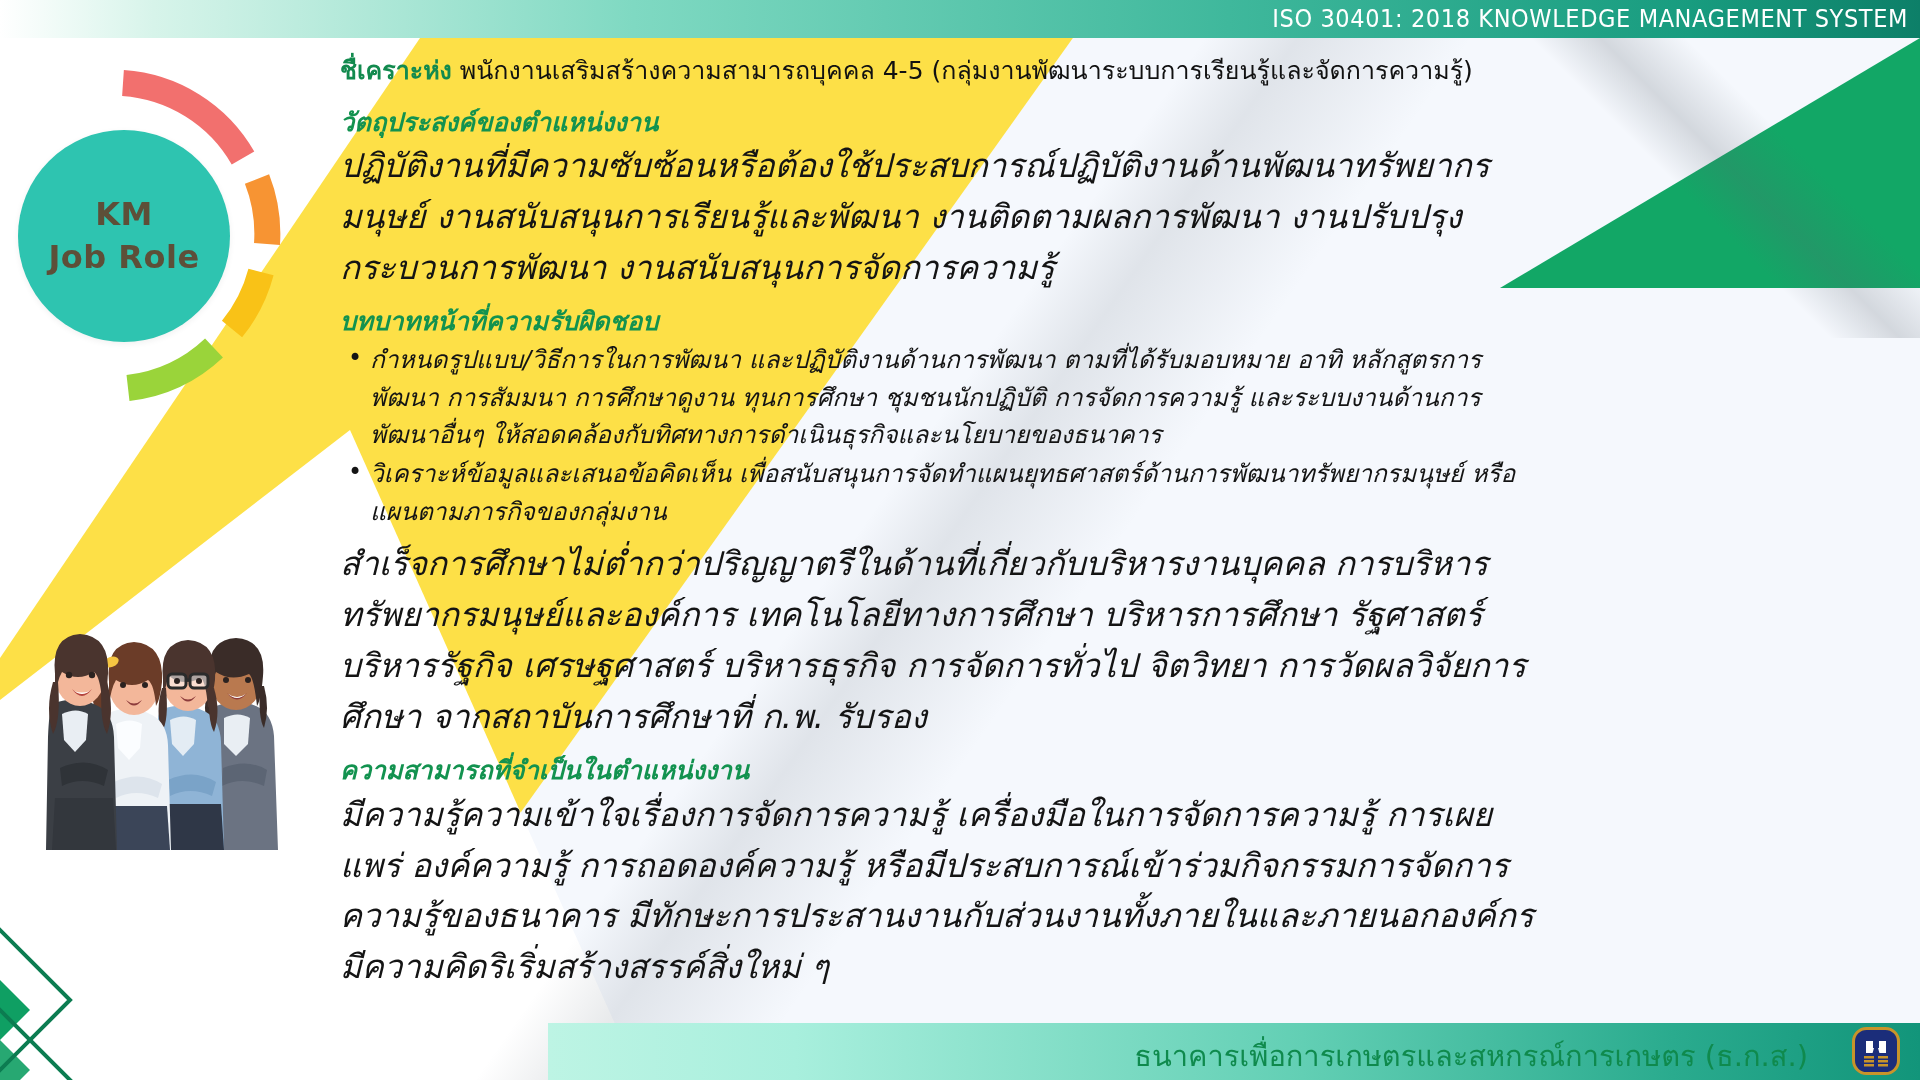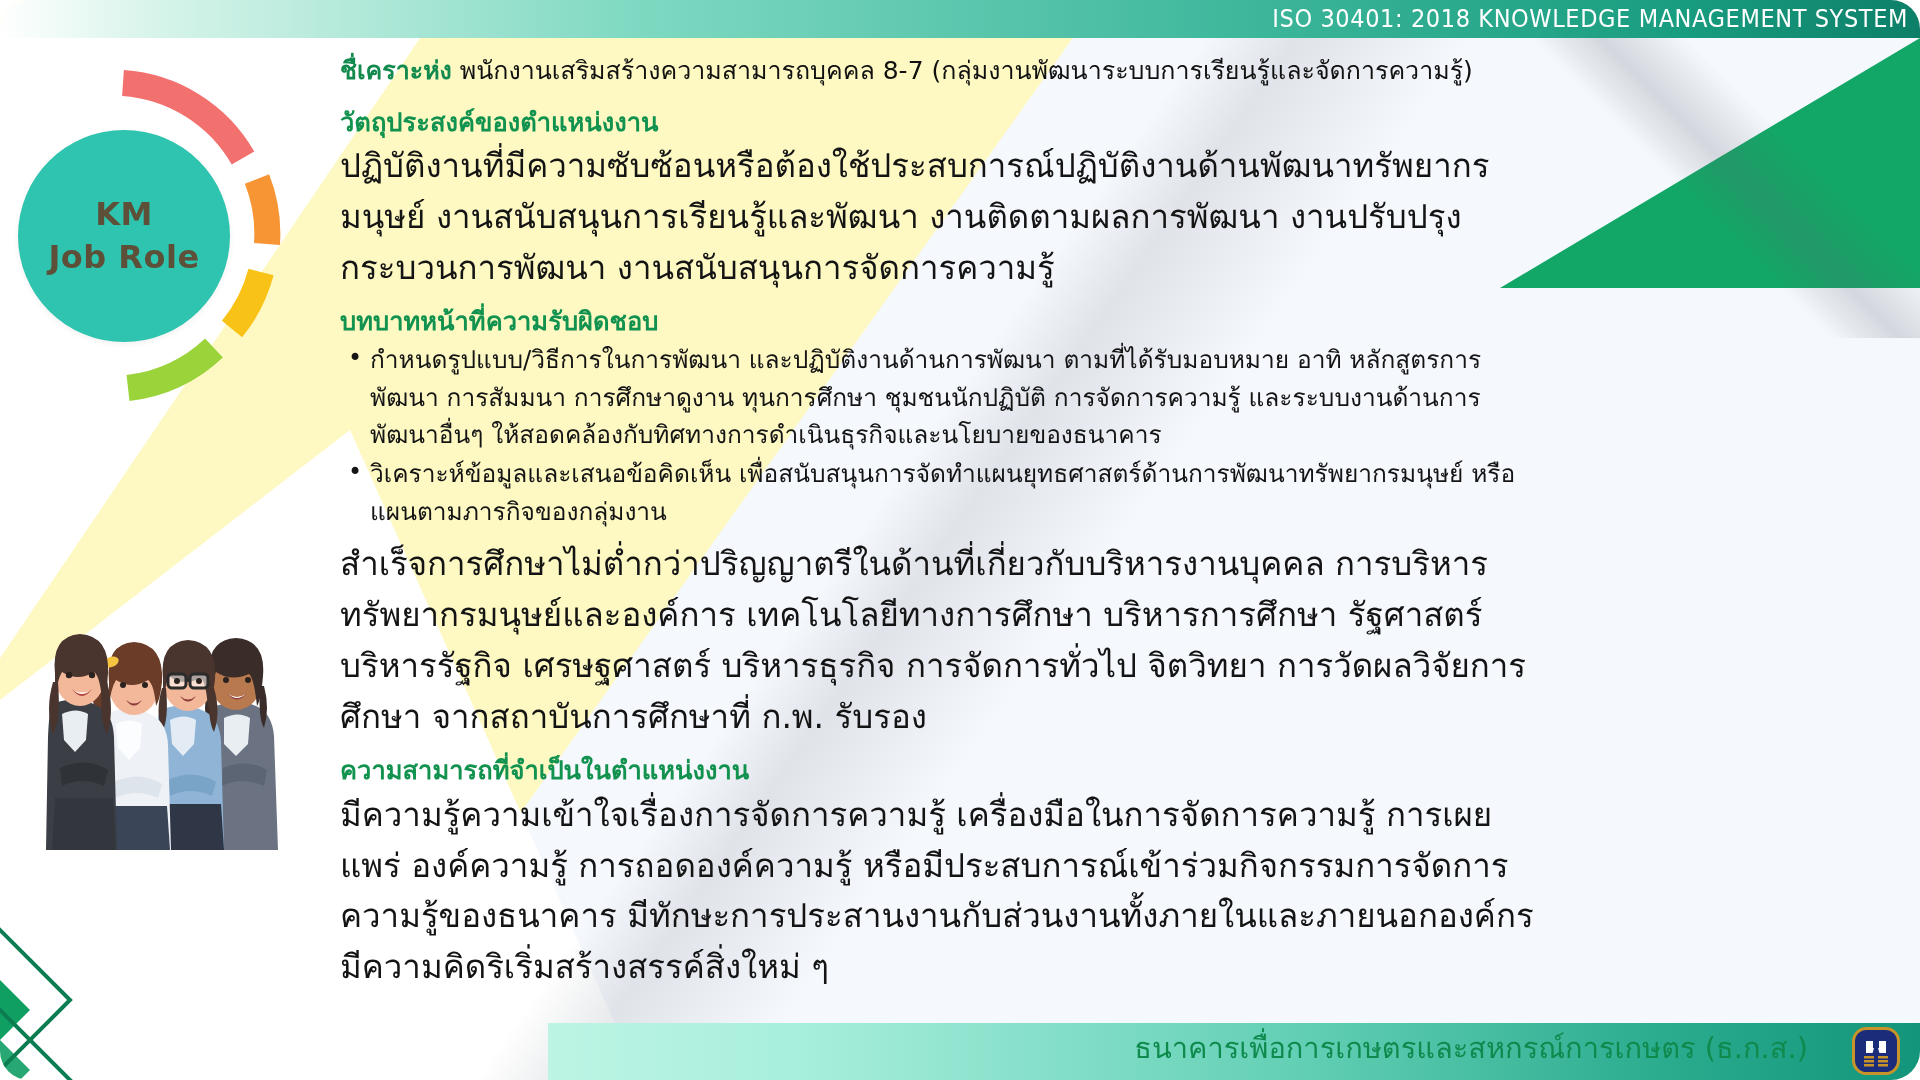--- a/index.html
+++ b/index.html
@@ -4,21 +4,21 @@
 <style>
   * { margin:0; padding:0; box-sizing:border-box; }
   html,body { width:1920px; height:1080px; overflow:hidden; }
   body {
     font-family:"DejaVu Sans","Liberation Sans",sans-serif;
     background:#ffffff;
     position:relative;
   }
 
   
-  #stage { position:absolute; inset:0; width:1920px; height:1080px; overflow:hidden; background:#fef9c3;border-radius:29px; }
+  #stage { position:absolute; inset:0; width:1920px; height:1080px; overflow:hidden; background:#fde047; }
 
   
   .content-panel{
     position:absolute; left:0; top:0; width:1920px; height:1080px;
     background:#f5f8fd;
     -webkit-clip-path: polygon(1920px 0, 1920px 1080px, 330px 1080px, 330px 1080px, 1100px 0);
     clip-path: polygon(1920px 0, 1920px 1080px, 330px 1080px, 330px 1080px, 1100px 0);
   }
   .panel-shadow{
     position:absolute; left:0; top:0; width:1920px; height:1080px; pointer-events:none;
@@ -83,35 +83,35 @@
 
   
   .chevrons{ position:absolute; left:-10px; top:870px; width:260px; height:220px; }
 
   
   .footer-bar{
     position:absolute; left:548px; bottom:0; width:1372px; height:57px;
     background:linear-gradient(90deg,#bdf4e4 0%, #a8efdd 18%, #62cfb4 55%, #2aab8e 82%, #12957a 100%);
   }
   .footer-text{
-    position:absolute; right:112px; bottom:12px; height:50px; line-height:60px;
+    position:absolute; right:112px; bottom:4px; height:50px; line-height:60px;
     color:#0f8a4d; font-size:29px; font-weight:400; white-space:nowrap;
     font-family:"DejaVu Sans","Liberation Sans",sans-serif;
   }
   .baac-logo{ position:absolute; right:20px; bottom:5px; width:48px; height:48px; }
 
   
   .doc{
     position:absolute; left:340px; top:52px; width:1200px;
     font-size:24.5px; color:#151515; line-height:1.52;
   }
   .job-title-line{ font-size:25px; line-height:1.5; margin-bottom:14px; }
   .job-title-label{ color:#128a4e; font-weight:700; }
   .job-title-value{ color:#111111; }
-  .sec{ margin-top:9px; }
+  .sec{ margin-top:9px;font-style:italic; }
   .sec-h{
     color:#12924f; font-weight:700; font-size:25.5px; line-height:1.45; margin-bottom:1px;
   }
   .sec-p{ color:#141414; font-size:33px; line-height:1.54; }
   ul.sec-ul{ list-style:none; margin:1px 0 0 0; padding:0; }
   ul.sec-ul li{
     position:relative; padding-left:30px; margin-bottom:1px;
     font-size:24.5px; line-height:1.54; color:#141414;
   }
   ul.sec-ul li::before{
@@ -223,21 +223,21 @@
       <path d="M-60 100 L40 200 L-60 300 Z" fill="#0f9f63" opacity=".9"></path>
       <path d="M-40 10 L80 130 L-40 250" fill="none" stroke="#0c7c51" stroke-width="4"></path>
       <path d="M-40 90 L80 210 L-40 330" fill="none" stroke="#0c7c51" stroke-width="4"></path>
     </svg>
   </div>
 
   <div class="doc">
 
     <div class="job-title-line">
       <span class="job-title-label">ชื่เคราะห่ง</span>
-      <span class="job-title-value">พนักงานเสริมสร้างความสามารถบุคคล 8-7 (กลุ่มงานพัฒนาระบบการเรียนรู้และจัดการความรู้)</span>
+      <span class="job-title-value">พนักงานเสริมสร้างความสามารถบุคคล 4-5 (กลุ่มงานพัฒนาระบบการเรียนรู้และจัดการความรู้)</span>
     </div>
 
     <div class="sec">
       <div class="sec-h">วัตถุประสงค์ของตำแหน่งงาน</div>
       <div class="sec-p">ปฏิบัติงานที่มีความซับซ้อนหรือต้องใช้ประสบการณ์ปฏิบัติงานด้านพัฒนาทรัพยากรมนุษย์  งานสนับสนุนการเรียนรู้และพัฒนา งานติดตามผลการพัฒนา งานปรับปรุงกระบวนการพัฒนา งานสนับสนุนการจัดการความรู้</div>
     </div>
 
     <div class="sec">
       <div class="sec-h">บทบาทหน้าที่ความรับผิดชอบ</div>
       <ul class="sec-ul">

